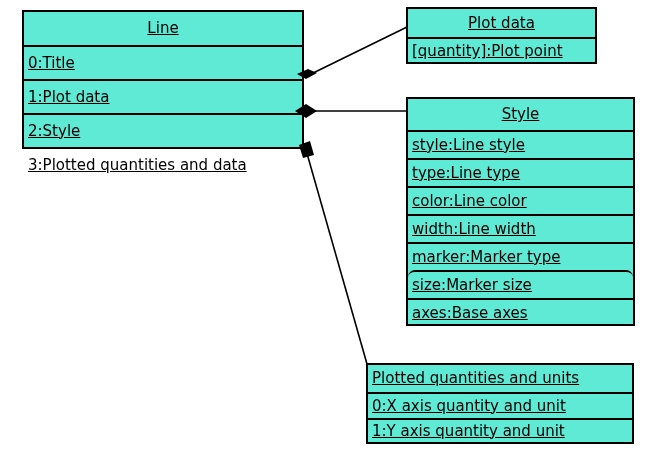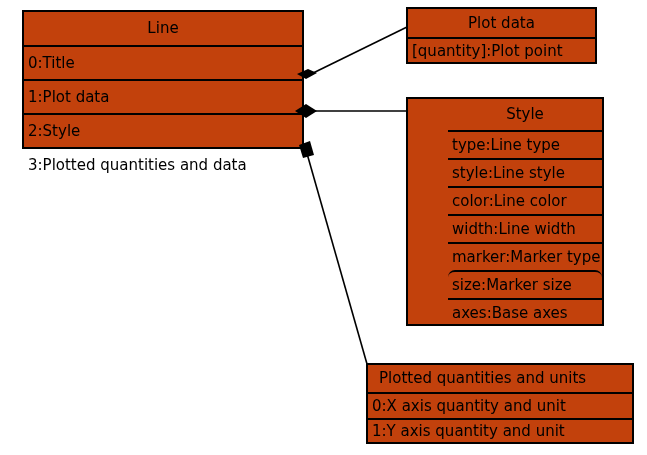--- a/index.html
+++ b/index.html
@@ -12,42 +12,43 @@
     width: 647px;
     height: 455px;
     background: #ffffff;
     font-family: "DejaVu Sans", sans-serif;
     overflow: hidden;
   }
   .uml-box {
     position: absolute;
     box-sizing: border-box;
     border: 2px solid #000000;
-    background: #c2410c;
+    background: #5eead4;
     z-index: 3;
+    text-decoration: underline;
   }
   .uml-row {
     box-sizing: border-box;
     display: flex;
     align-items: center;
     color: #000000;
     font-size: 15px;
     line-height: 1;
     white-space: nowrap;
     overflow: hidden;
   }
   .uml-row + .uml-row {
     border-top: 2px solid #000000;
   }
   .row-title {
     justify-content: center;
   }
   .row-title-left {
     justify-content: flex-start;
-    padding-left: 11px;
+    padding-left: 4px;
   }
   .row-attr {
     justify-content: flex-start;
     padding-left: 4px;
   }
   svg.links {
     position: absolute;
     left: 0;
     top: 0;
     width: 647px;
@@ -82,24 +83,24 @@
     <div class="uml-row row-attr" style="height:34px;">1:Plot data</div>
     <div class="uml-row row-attr" style="height:34px;">2:Style</div>
     <div class="uml-row row-attr" style="height:34px;">3:Plotted quantities and data</div>
   </div>
 
   <div class="uml-box" style="left:406px; top:7px; width:191px; height:57px;">
     <div class="uml-row row-title" style="height:28px;">Plot data</div>
     <div class="uml-row row-attr" style="height:27px;">[quantity]:Plot point</div>
   </div>
 
-  <div class="uml-box" style="left:406px; top:97px; width:198px; height:229px;padding-left:40px;">
+  <div class="uml-box" style="left:406px; top:97px; width:229px; height:229px;">
     <div class="uml-row row-title" style="height:31px;">Style</div>
+    <div class="uml-row row-attr" style="height:28px;">style:Line style</div>
     <div class="uml-row row-attr" style="height:28px;">type:Line type</div>
-    <div class="uml-row row-attr" style="height:28px;">style:Line style</div>
     <div class="uml-row row-attr" style="height:28px;">color:Line color</div>
     <div class="uml-row row-attr" style="height:28px;">width:Line width</div>
     <div class="uml-row row-attr" style="height:28px;">marker:Marker type</div>
     <div class="uml-row row-attr" style="height:28px;border-radius:7px;">size:Marker size</div>
     <div class="uml-row row-attr" style="height:28px;">axes:Base axes</div>
   </div>
 
   <div class="uml-box" style="left:366px; top:363px; width:268px; height:81px;">
     <div class="uml-row row-title-left" style="height:27px;">Plotted quantities and units</div>
     <div class="uml-row row-attr" style="height:26px;">0:X axis quantity and unit</div>

